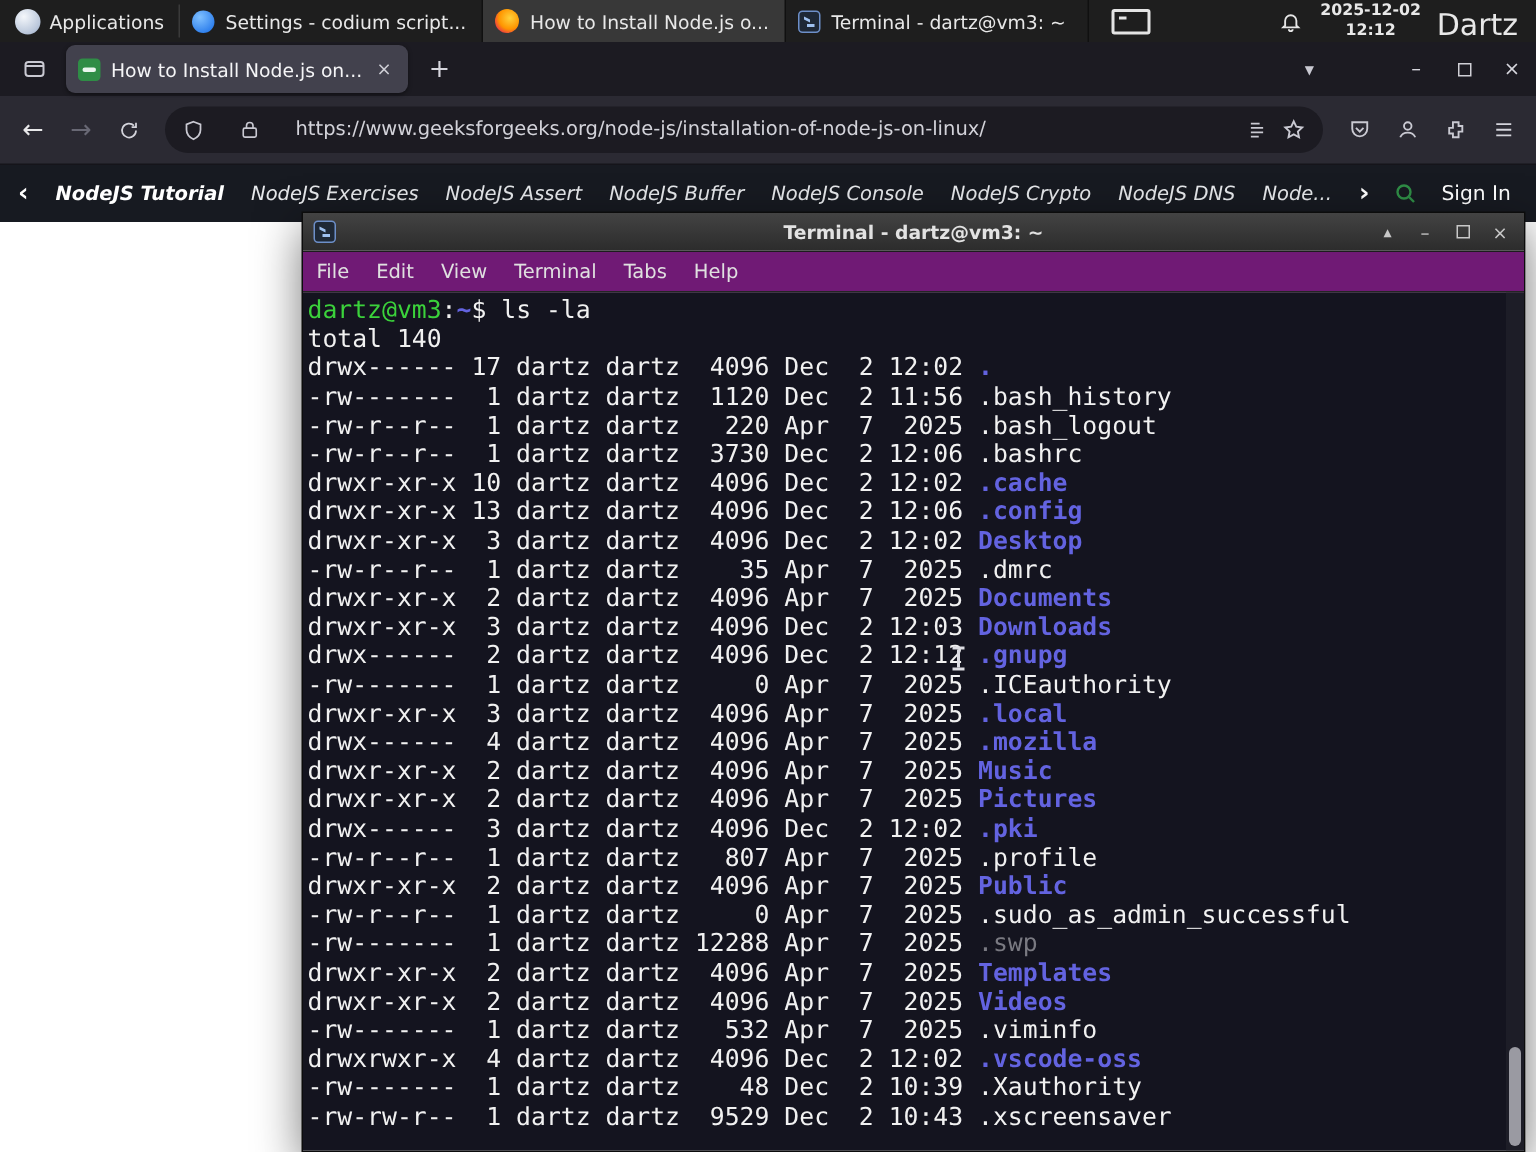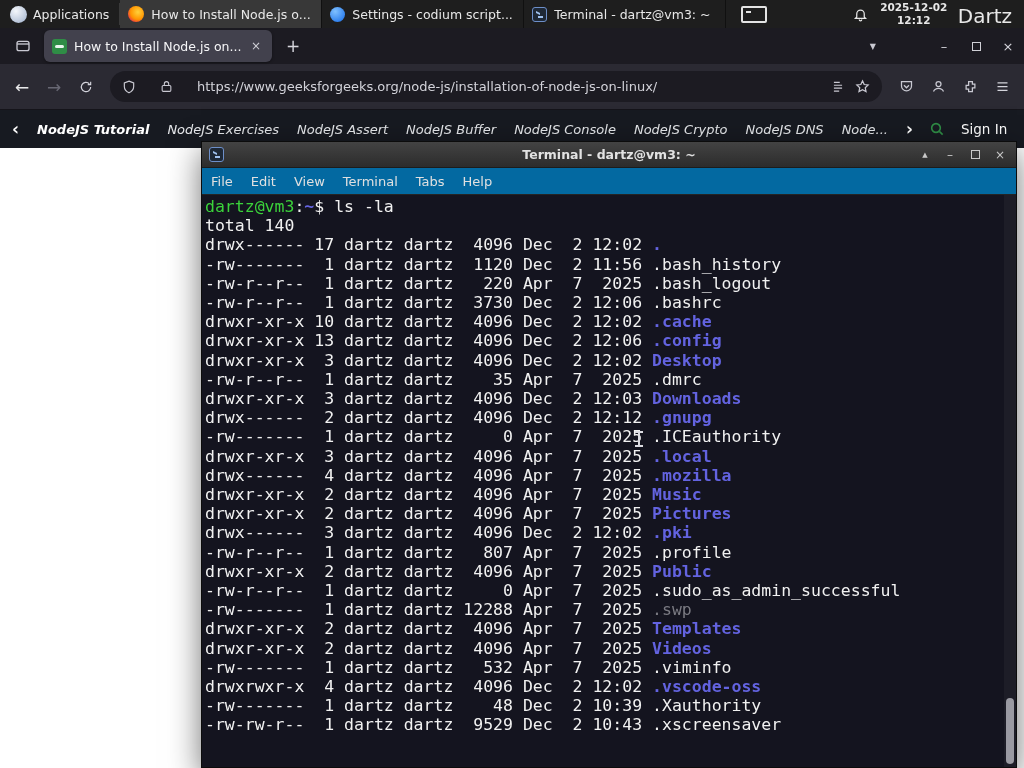--- a/index.html
+++ b/index.html
@@ -68,21 +68,21 @@
         box-sizing:border-box;display:flex;flex-direction:column;box-shadow:0 10px 30px rgba(0,0,0,.55);}
   .ttitle{height:25px;background:linear-gradient(#434343,#2c2c2c);display:flex;align-items:center;
           color:#e2e2e2;font-size:12.5px;border-bottom:1px solid #1c1c1c;flex:0 0 auto;}
   .ttitle-icon{margin:0 6px 0 7px;}
   .ttitle-text{position:absolute;left:0;right:0;text-align:center;font-weight:bold;pointer-events:none;}
   .ttitle{position:relative;}
   .tctrl{margin-left:auto;display:flex;align-items:center;gap:9px;padding-right:8px;z-index:2;}
   .tctrl span{width:16px;height:16px;display:flex;align-items:center;justify-content:center;color:#c8c8c8;font-size:12px;}
   .tctrl .shade{font-size:7px;}
   .tctrl .tbox{width:9px;height:9px;border:1.5px solid #c8c8c8;box-sizing:border-box;}
-  .tmenu{height:26px;background:#0369a1;display:flex;align-items:center;color:#e0e0e0;font-size:13px;
+  .tmenu{height:26px;background:#701a75;display:flex;align-items:center;color:#e0e0e0;font-size:13px;
          border-bottom:1px solid #242424;flex:0 0 auto;}
   .tmenu span{padding:0 9px;}
   .tbody{flex:1;background:var(--t-bg,#14141f);position:relative;overflow:hidden;}
   .ttext{position:absolute;top:2px;left:3px;right:14px;
          font-family:"DejaVu Sans Mono","Liberation Mono",monospace;font-size:16.5px;line-height:19.2px;
          color:var(--t-text,#f1f1f1);}
   .tline{white-space:pre;}
   .c-green{color:var(--t-green,#3bd23b);}
   .c-blue{color:var(--t-blue,#6363e0);font-weight:bold;}
   .c-dim{color:var(--t-dim,#7a7a82);}
@@ -100,27 +100,27 @@
 <body>
 
 <div class="screen">
 
   <div class="taskbar">
     <div class="tb-apps">
       <span class="apps-icon"></span>
       <span>Applications</span>
     </div>
     <div class="tb-sep"></div>
+    <div class="tb-win">
+      <span class="ic-codium"></span>
+      <span class="tb-title">Settings - codium script...</span>
+    </div>
     <div class="tb-win active">
       <span class="ic-ff"></span>
       <span class="tb-title">How to Install Node.js o...</span>
-    </div>
-    <div class="tb-win">
-      <span class="ic-codium"></span>
-      <span class="tb-title">Settings - codium script...</span>
     </div>
     <div class="tb-win">
       <span class="ic-term"></span>
       <span class="tb-title">Terminal - dartz@vm3: ~</span>
     </div>
     <div class="tb-spacer"></div>
     <div class="tray-term"></div>
     <div class="tb-bell">
       <svg width="15" height="15" viewBox="0 0 24 24" fill="none" stroke="#e6e6e6" stroke-width="2">
           <path d="M6 16v-5a6 6 0 0 1 12 0v5l2 2H4Z"></path>
@@ -258,20 +258,21 @@
         <div>
             <div class="tline">total 140</div>
             <div class="tline"><span>drwx------ 17 dartz dartz  4096 Dec  2 12:02 </span><span class="c-blue">.</span></div>
             <div class="tline"><span>-rw-------  1 dartz dartz  1120 Dec  2 11:56 </span><span>.bash_history</span></div>
             <div class="tline"><span>-rw-r--r--  1 dartz dartz   220 Apr  7  2025 </span><span>.bash_logout</span></div>
             <div class="tline"><span>-rw-r--r--  1 dartz dartz  3730 Dec  2 12:06 </span><span>.bashrc</span></div>
             <div class="tline"><span>drwxr-xr-x 10 dartz dartz  4096 Dec  2 12:02 </span><span class="c-blue">.cache</span></div>
             <div class="tline"><span>drwxr-xr-x 13 dartz dartz  4096 Dec  2 12:06 </span><span class="c-blue">.config</span></div>
             <div class="tline"><span>drwxr-xr-x  3 dartz dartz  4096 Dec  2 12:02 </span><span class="c-blue">Desktop</span></div>
             <div class="tline"><span>-rw-r--r--  1 dartz dartz    35 Apr  7  2025 </span><span>.dmrc</span></div>
+            <div class="tline"><span>drwxr-xr-x  2 dartz dartz  4096 Apr  7  2025 </span><span class="c-blue">Documents</span></div>
             <div class="tline"><span>drwxr-xr-x  3 dartz dartz  4096 Dec  2 12:03 </span><span class="c-blue">Downloads</span></div>
             <div class="tline"><span>drwx------  2 dartz dartz  4096 Dec  2 12:12 </span><span class="c-blue">.gnupg</span></div>
             <div class="tline"><span>-rw-------  1 dartz dartz     0 Apr  7  2025 </span><span>.ICEauthority</span></div>
             <div class="tline"><span>drwxr-xr-x  3 dartz dartz  4096 Apr  7  2025 </span><span class="c-blue">.local</span></div>
             <div class="tline"><span>drwx------  4 dartz dartz  4096 Apr  7  2025 </span><span class="c-blue">.mozilla</span></div>
             <div class="tline"><span>drwxr-xr-x  2 dartz dartz  4096 Apr  7  2025 </span><span class="c-blue">Music</span></div>
             <div class="tline"><span>drwxr-xr-x  2 dartz dartz  4096 Apr  7  2025 </span><span class="c-blue">Pictures</span></div>
             <div class="tline"><span>drwx------  3 dartz dartz  4096 Dec  2 12:02 </span><span class="c-blue">.pki</span></div>
             <div class="tline"><span>-rw-r--r--  1 dartz dartz   807 Apr  7  2025 </span><span>.profile</span></div>
             <div class="tline"><span>drwxr-xr-x  2 dartz dartz  4096 Apr  7  2025 </span><span class="c-blue">Public</span></div>

